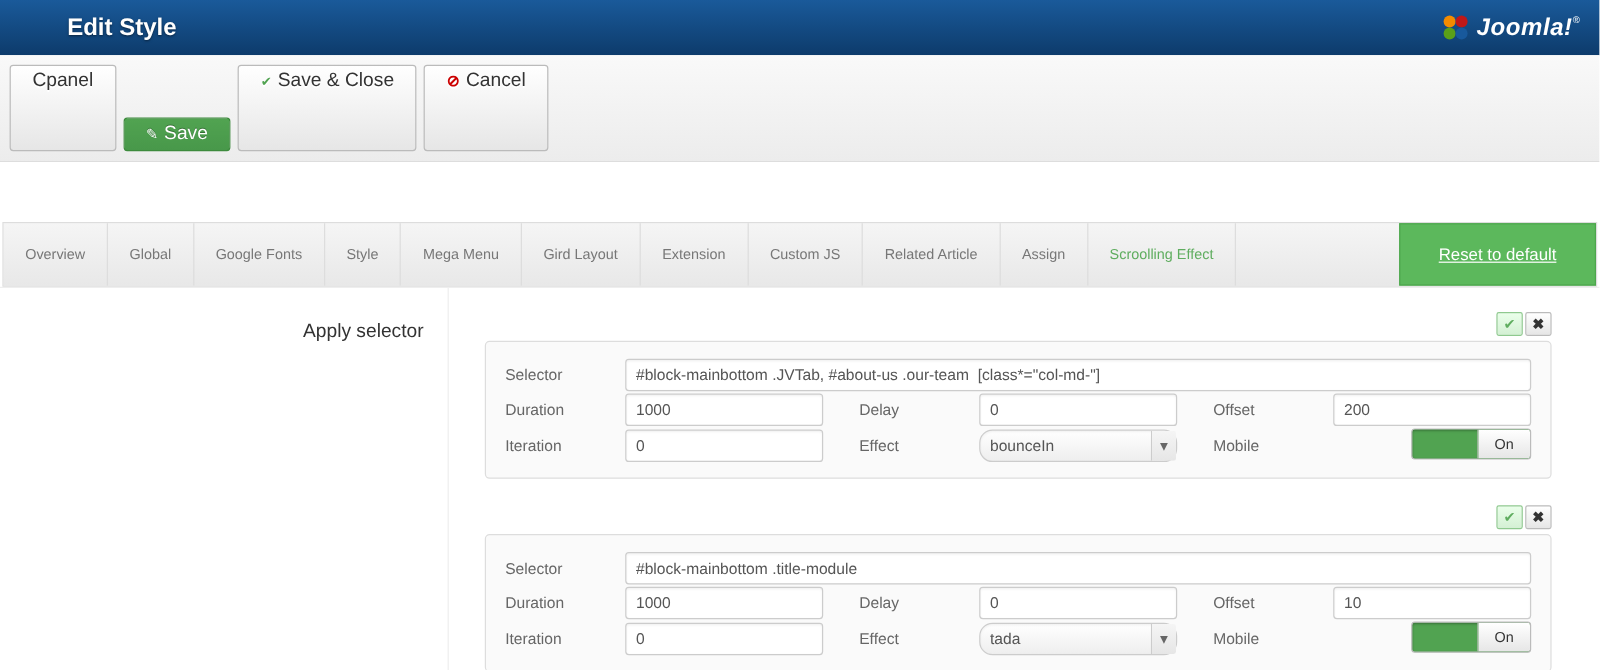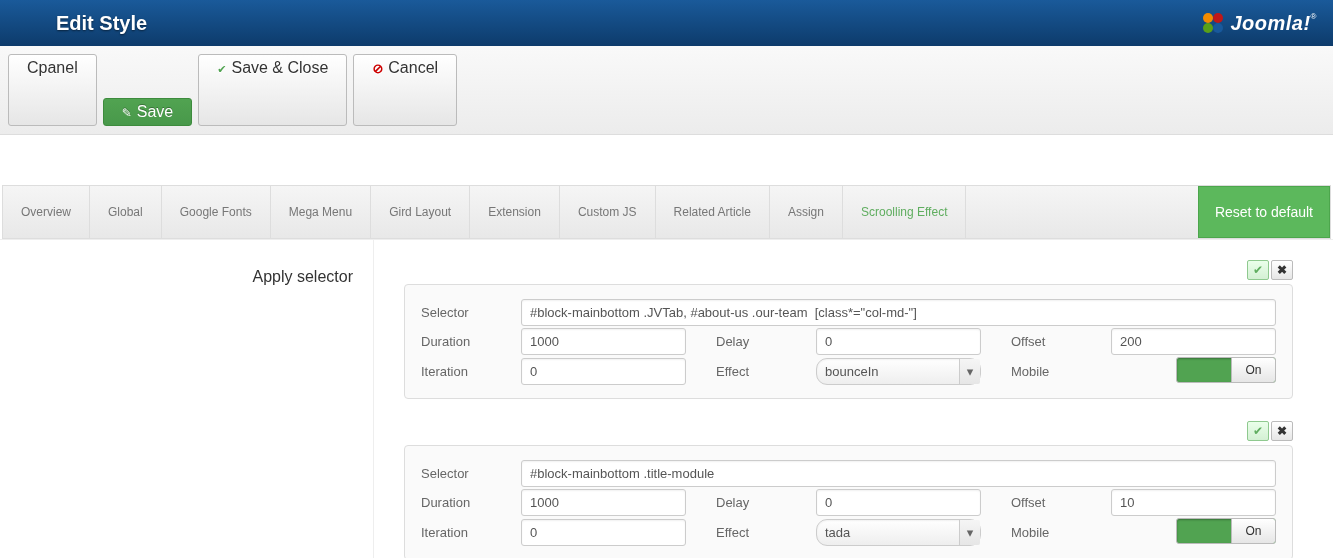--- a/index.html
+++ b/index.html
@@ -66,25 +66,26 @@
   font-size: 12px;
   border-right: 1px solid #ddd;
   cursor: pointer;
 }
 .tab.active { color: #5fad5f; }
 .tab-reset {
   margin-left: auto;
   background: #5cb85c;
   color: #fff;
   border: 1px solid #4ca64c;
-  padding: 0 16px;
+  padding: 0 32px;
   display: flex;
   align-items: center;
   cursor: pointer;
   font-size: 14px;
+  text-decoration: underline;
 }
 
 .content {
   display: flex;
   border-top: 1px solid #eee;
 }
 .left-col {
   width: 380px;
   padding: 28px 20px 20px 20px;
   text-align: right;
@@ -225,20 +226,21 @@
   <button class="btn">
       <span class="ico ico-cancel"></span>
       <span>Cancel</span>
     </button>
 </div>
 
 <div class="tabs-bar">
   <div class="tab">Overview</div>
   <div class="tab">Global</div>
   <div class="tab">Google Fonts</div>
+  <div class="tab">Style</div>
   <div class="tab">Mega Menu</div>
   <div class="tab">Gird Layout</div>
   <div class="tab">Extension</div>
   <div class="tab">Custom JS</div>
   <div class="tab">Related Article</div>
   <div class="tab">Assign</div>
   <div class="tab active">Scroolling Effect</div>
   <div class="tab-reset">Reset to default</div>
 </div>
 

